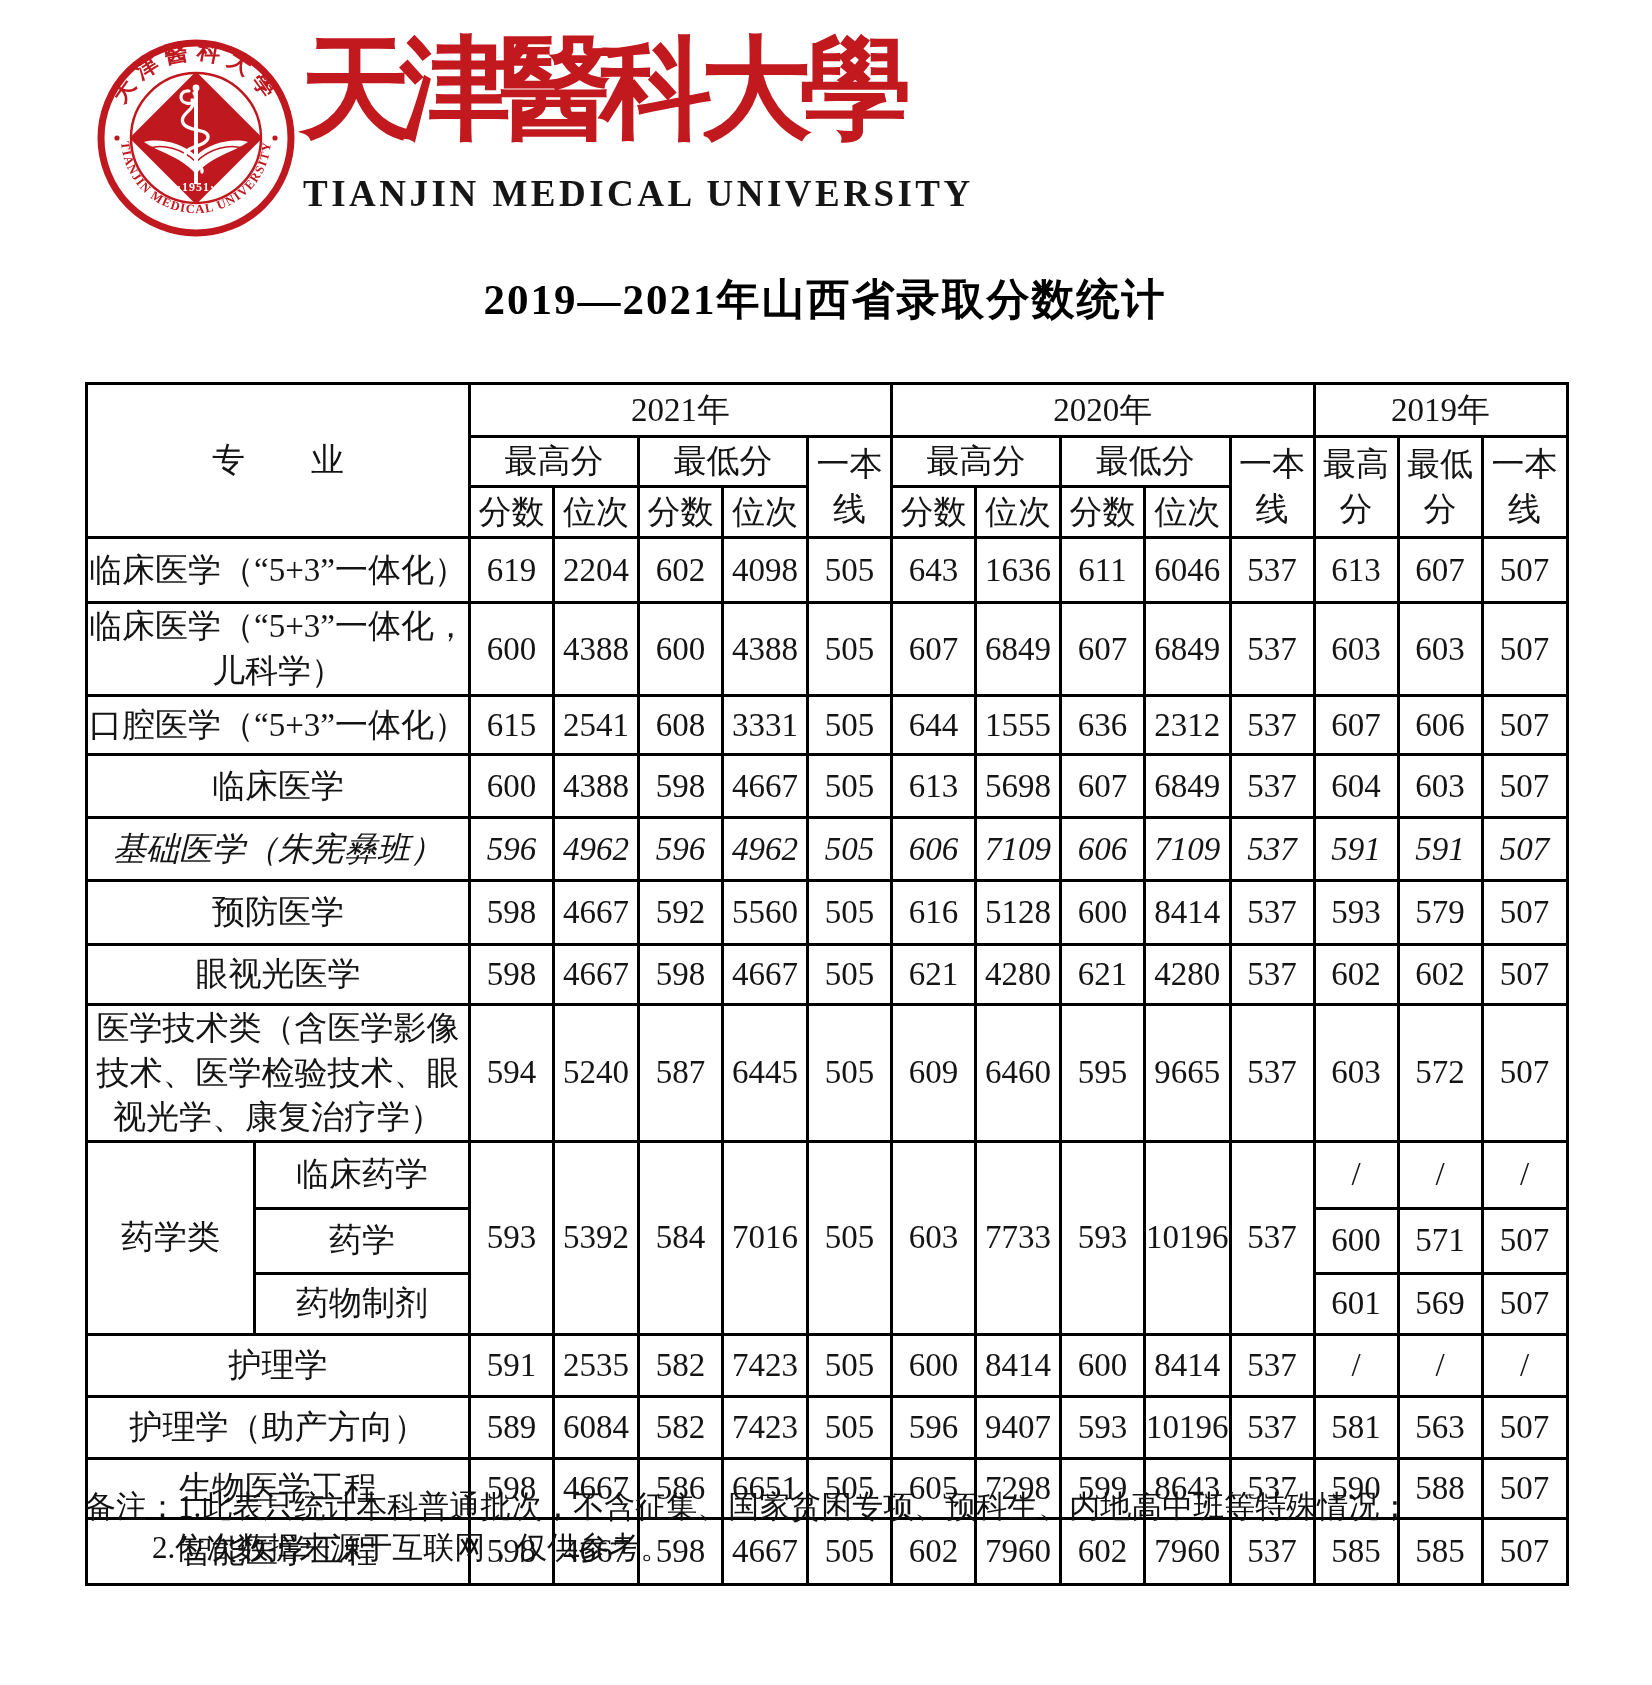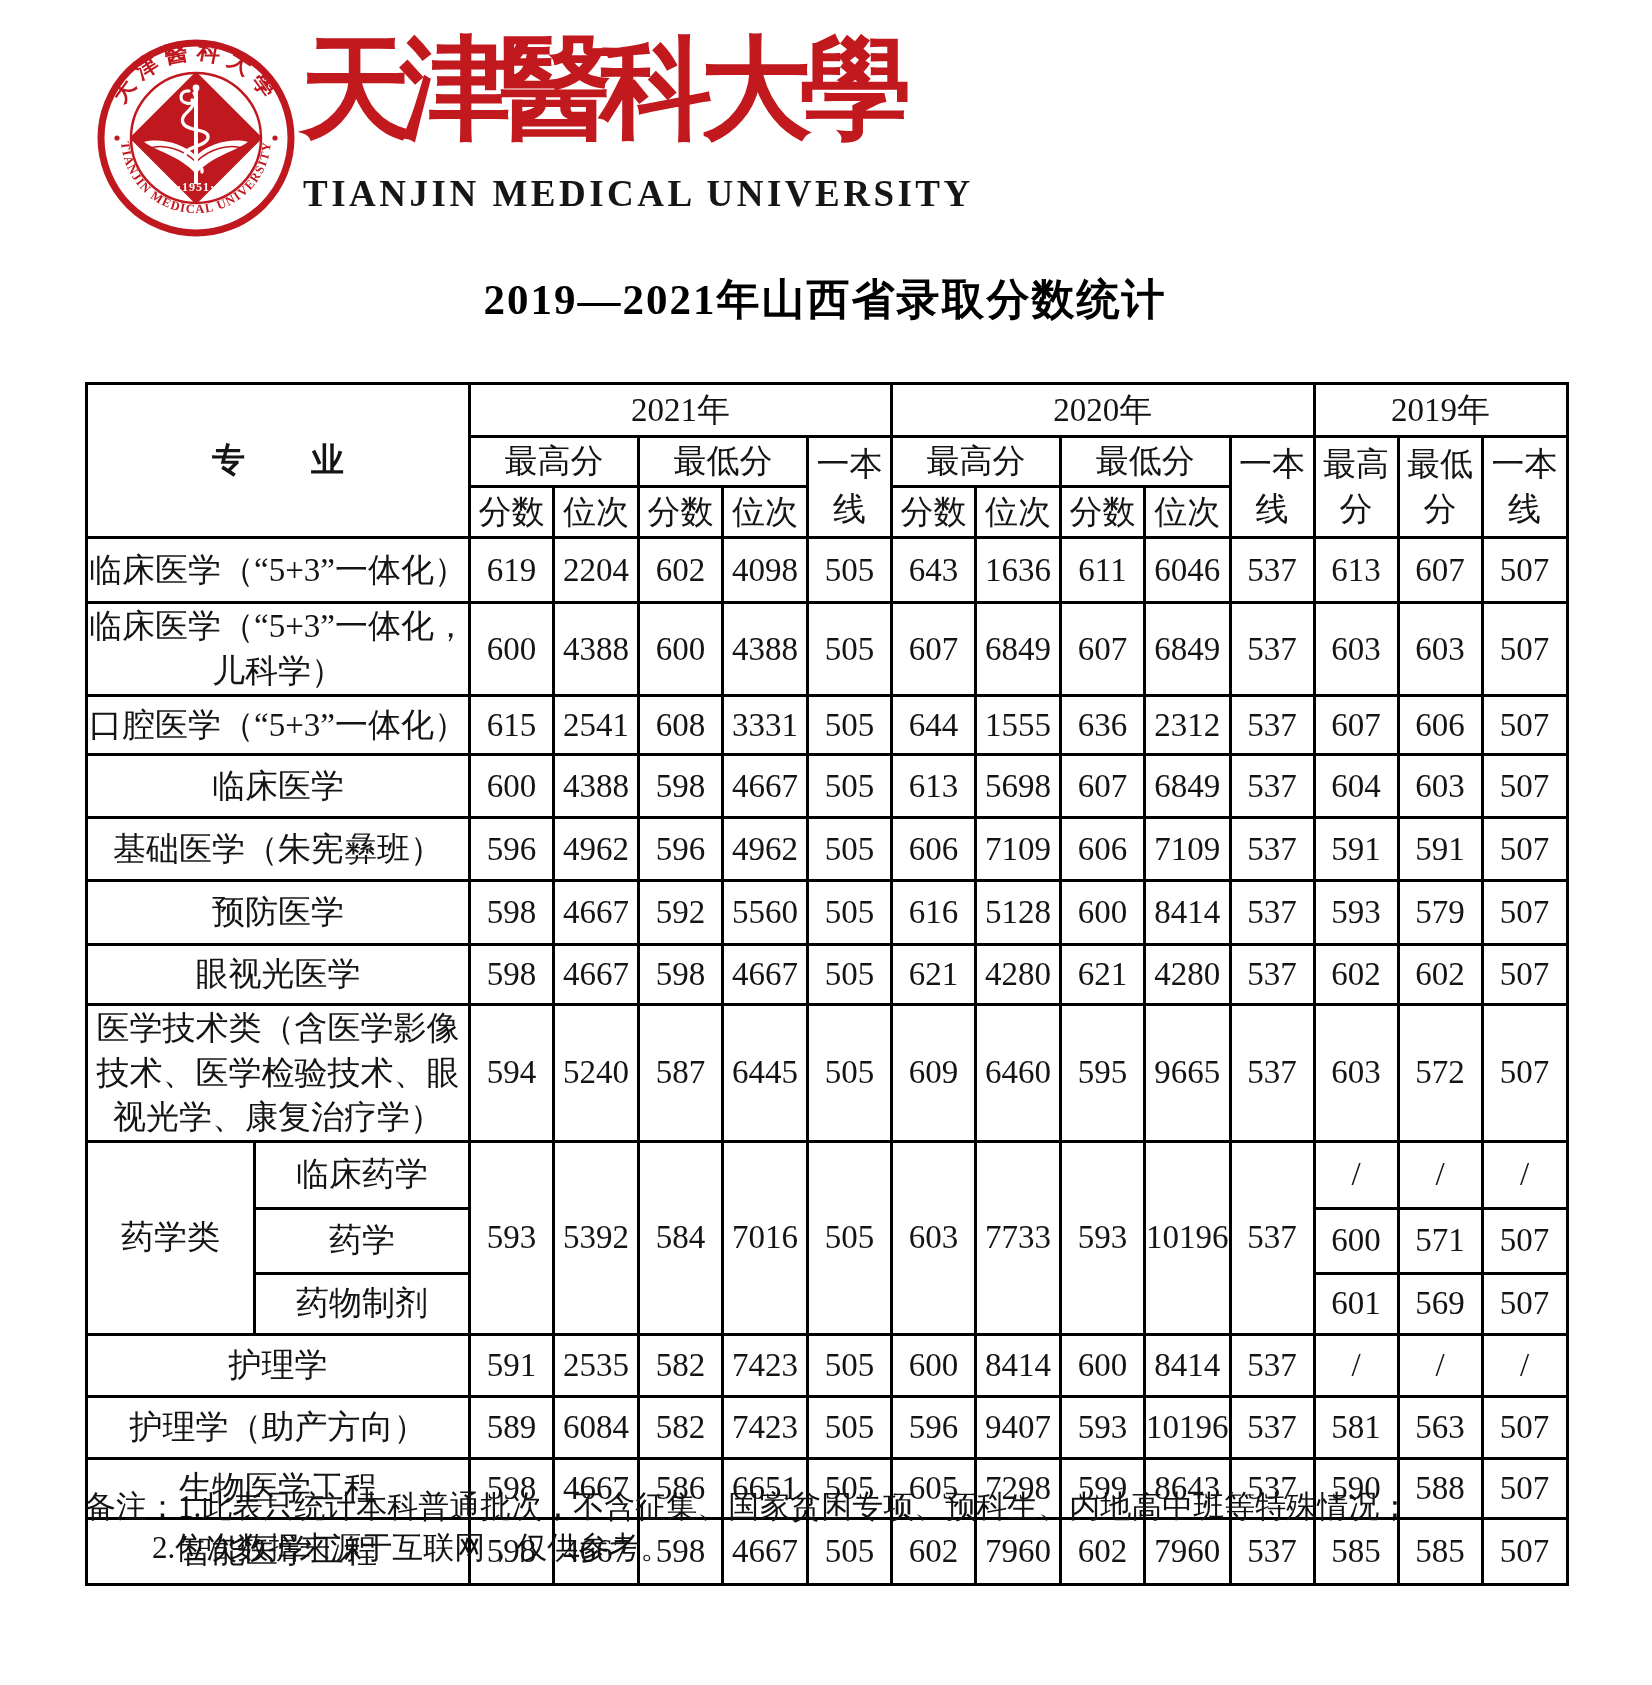--- a/index.html
+++ b/index.html
@@ -15,21 +15,21 @@
             letter-spacing:3.5px;white-space:nowrap;}
 
   .doc-title{position:absolute;left:85px;top:271px;width:1480px;text-align:center;
              font-size:43px;font-weight:bold;color:#000;letter-spacing:2px;}
 
   .table-wrap{position:absolute;left:85px;top:382px;}
   table.tbl{border-collapse:collapse;table-layout:fixed;}
   table.tbl td{border:3px solid #000;text-align:center;vertical-align:middle;
                font-size:33px;color:#141414;padding:0;overflow:hidden;
                font-family:"Liberation Serif","DejaVu Serif",serif;}
-  td.c-zy{font-size:37px;font-weight:700;}
+  td.c-zy{font-size:37px;font-weight:400;}
   td.c-yr{font-size:31px;}
   td.c-hd{font-size:30px;}
   td.c-mj{text-align:left;padding:0 6px 0 14px;font-size:29px;}
   td.c-mjs{text-align:left;padding:0 4px 0 12px;font-size:25px;}
   td.c-mjt{text-align:left;padding:2px 8px 2px 10px;font-size:25px;line-height:1.35;}
   td.c-sub{text-align:left;padding:0 6px 0 14px;font-size:29px;}
 
   .notes-line1{position:absolute;left:85px;top:1486px;font-size:31px;color:#111;white-space:nowrap;}
   .notes-line2{position:absolute;left:152px;top:1527px;font-size:31px;color:#111;white-space:nowrap;text-align:center;}
 </style>
@@ -174,21 +174,21 @@
             <td>505</td>
             <td>613</td>
             <td>5698</td>
             <td>607</td>
             <td>6849</td>
             <td>537</td>
             <td>604</td>
             <td>603</td>
             <td>507</td>
           </tr>
-          <tr style="height: 63px;">
+          <tr style="height: 63px; font-style: italic;">
             <td colspan="2" class="c-mj">基础医学（朱宪彝班）</td>
             <td>596</td>
             <td>4962</td>
             <td>596</td>
             <td>4962</td>
             <td>505</td>
             <td>606</td>
             <td>7109</td>
             <td>606</td>
             <td>7109</td>

